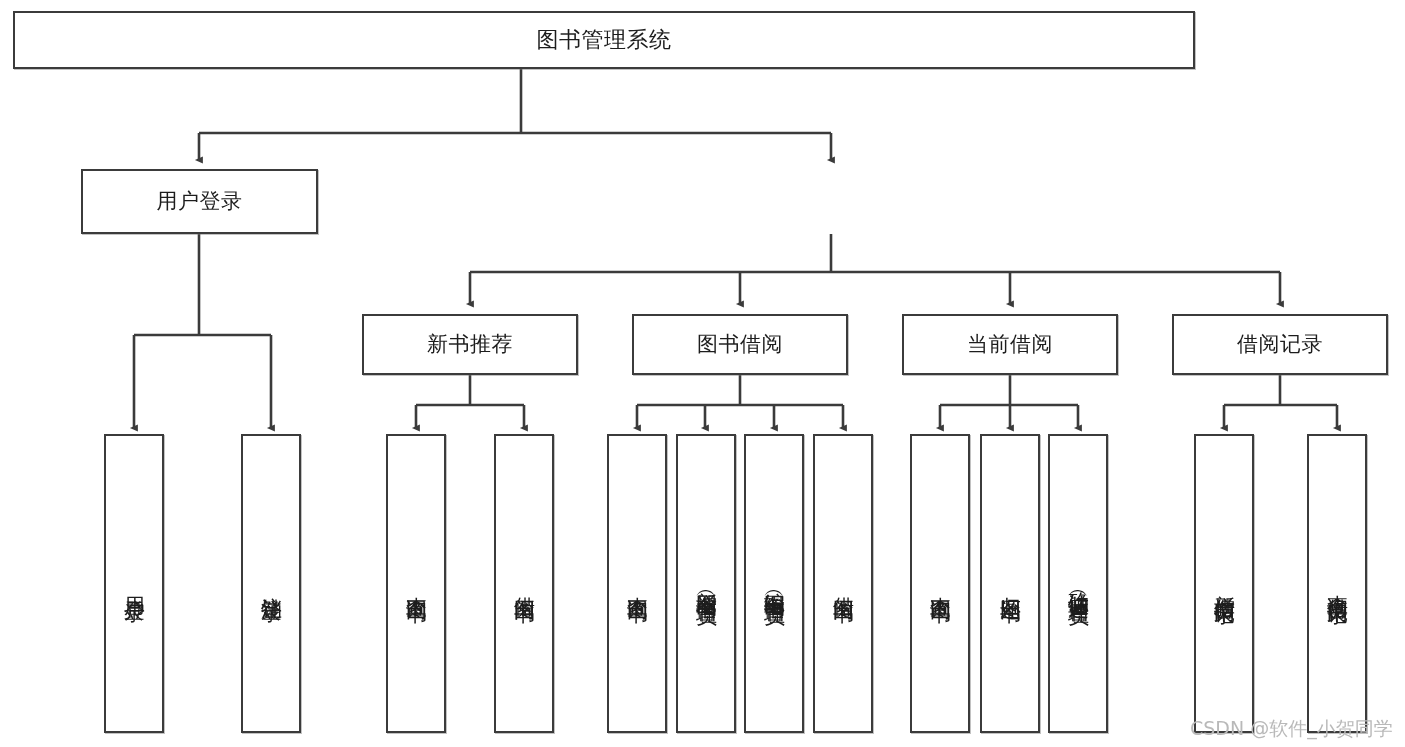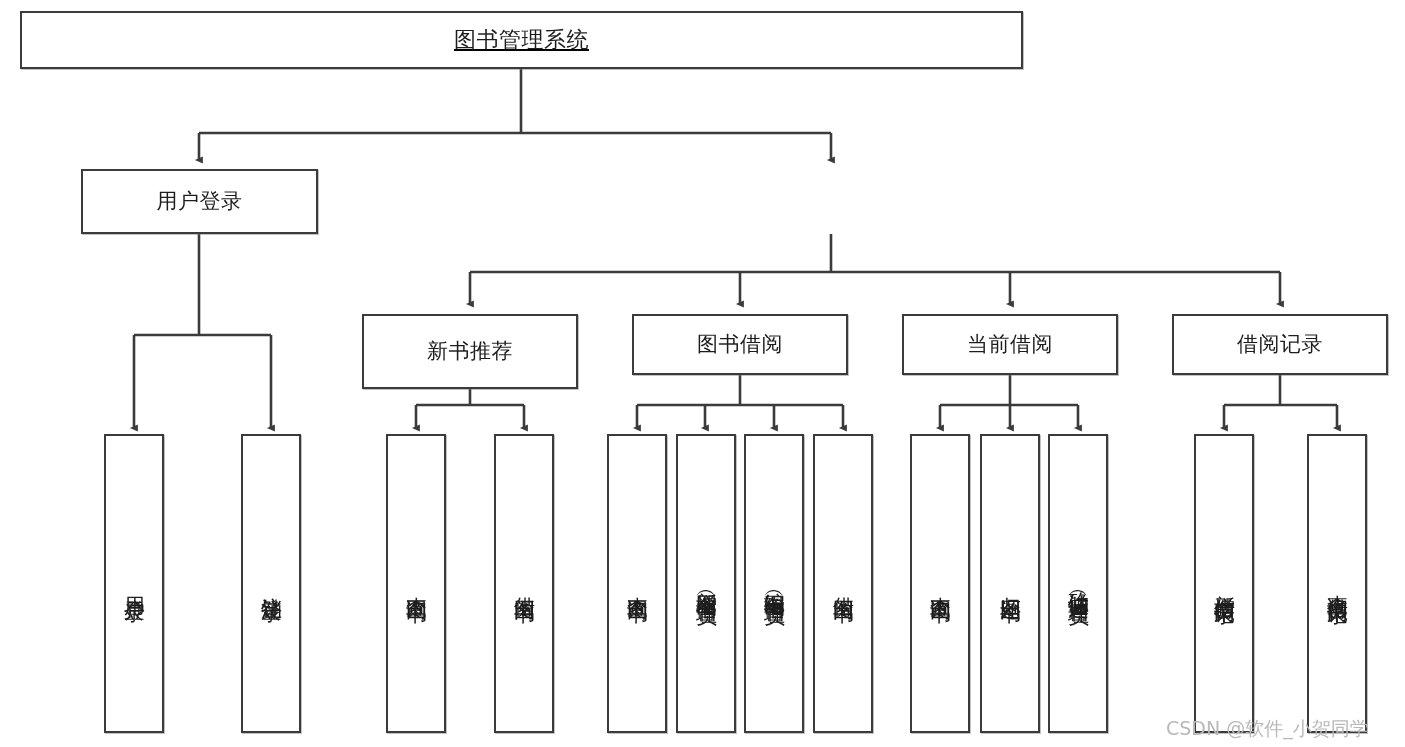--- a/index.html
+++ b/index.html
@@ -117,30 +117,30 @@
       <path d="M1010,405 L1010,428" marker-end="url(#arrowhead)"></path>
       <path d="M1078,405 L1078,428" marker-end="url(#arrowhead)"></path>
 
       <path d="M1280,375 L1280,405"></path>
       <path d="M1224,405 L1337,405"></path>
       <path d="M1224,405 L1224,428" marker-end="url(#arrowhead)"></path>
       <path d="M1337,405 L1337,428" marker-end="url(#arrowhead)"></path>
     </g>
   </svg>
 
-  <div class="node level0" style="left:20px; top:11px; width:1003px; height:58px;text-decoration:underline;">
+  <div class="node level0" style="left:13px; top:11px; width:1182px; height:58px;">
     <span class="node-label">图书管理系统</span>
   </div>
 
   <div class="node level1" style="left:81px; top:169px; width:237px; height:65px;">
     <span class="node-label">用户登录</span>
   </div>
 
 
-  <div class="node level2" style="left:362px; top:314px; width:216px; height:75px;">
+  <div class="node level2" style="left:362px; top:314px; width:216px; height:61px;">
     <span class="node-label">新书推荐</span>
   </div>
 
   <div class="node level2" style="left:632px; top:314px; width:216px; height:61px;text-align:center;">
     <span class="node-label">图书借阅</span>
   </div>
 
   <div class="node level2" style="left:1172px; top:314px; width:216px; height:61px;">
     <span class="node-label">借阅记录</span>
   </div>
@@ -194,17 +194,17 @@
   </div>
 
   <div class="node leaf" style="left:1194px; top:434px; width:60px; height:299px;">
     <span class="node-label">新增借阅记录</span>
   </div>
 
   <div class="node leaf" style="left:1307px; top:434px; width:60px; height:299px;">
     <span class="node-label">查询借阅记录</span>
   </div>
 
-  <div class="watermark" style="left:1166px; top:716px;">
+  <div class="watermark" style="left:1190px; top:716px;">
     <span>CSDN @软件_小贺同学</span>
   </div>
 
 </div>
 
 </body></html>

